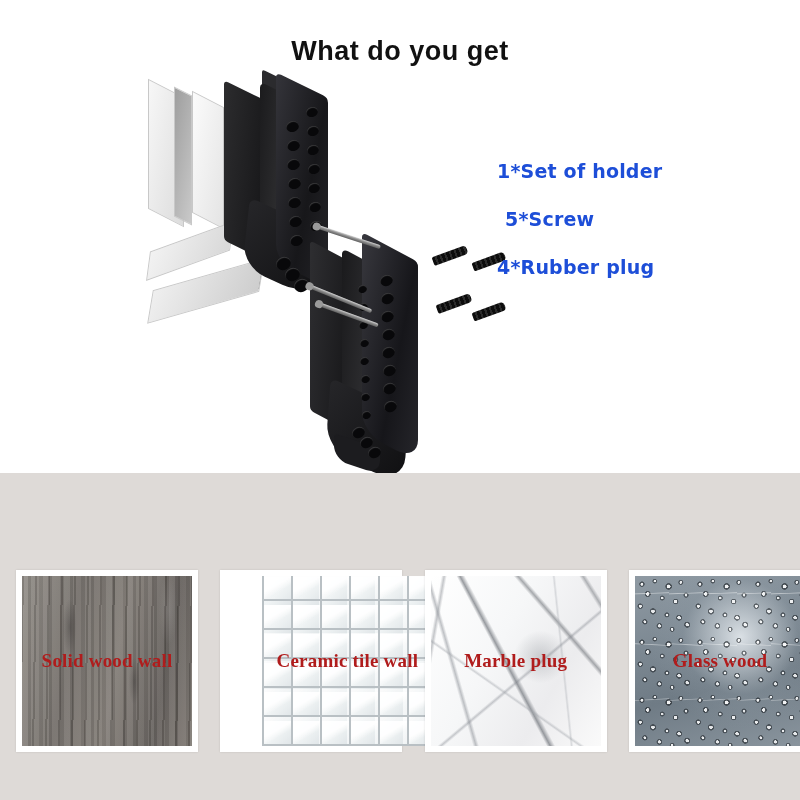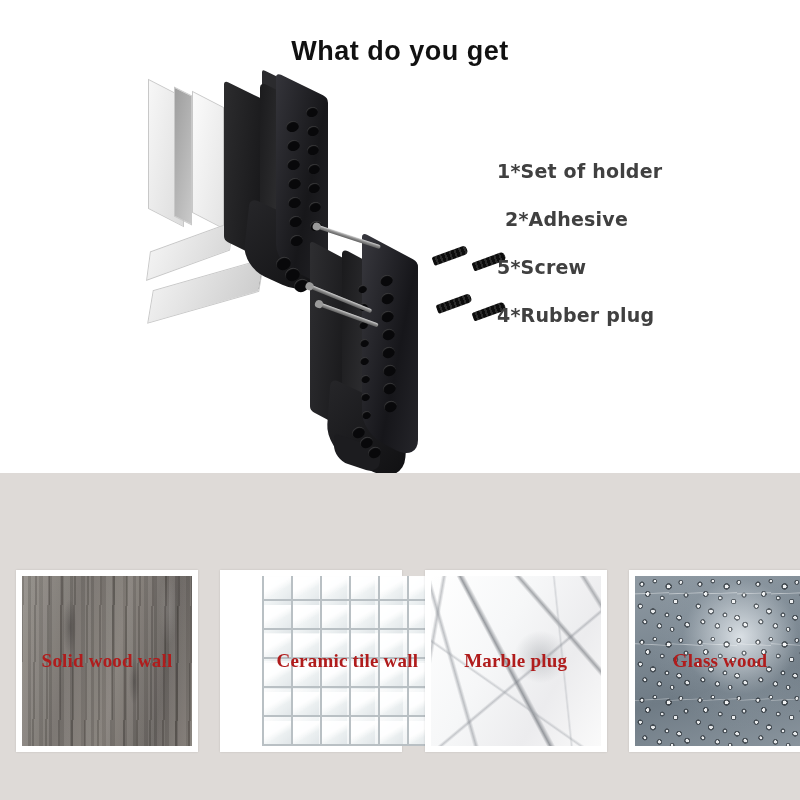--- a/index.html
+++ b/index.html
@@ -43,21 +43,21 @@
   
   #parts-list {
     position: absolute;
     left: 497px; top: 160px;
     width: 290px;
   }
   .part-item {
     font-family: "DejaVu Sans", sans-serif;
     font-weight: bold;
     font-size: 19px;
-    color: #404040;
+    color: #1d4ed8;
     margin-bottom: 26px;
     white-space: nowrap;
     letter-spacing: 0.2px;
   }
   .part-item:nth-child(2) { margin-left: 8px; }
   .part-item:nth-child(3) { margin-left: 0px; }
   .part-item:nth-child(4) { margin-left: 0px; }
 
   
   #product-art {
@@ -491,21 +491,20 @@
         <div class="plug" style="left:312px; top:166px; width:36px; transform:rotate(-20deg);"></div>
         <div class="plug" style="left:352px; top:172px; width:34px; transform:rotate(-20deg);"></div>
         <div class="plug" style="left:316px; top:214px; width:36px; transform:rotate(-20deg);"></div>
         <div class="plug" style="left:352px; top:222px; width:34px; transform:rotate(-20deg);"></div>
       </div>
 
     </div>
 
     <div id="parts-list">
       <div class="part-item">1*Set of holder</div>
-      <div class="part-item">2*Adhesive</div>
       <div class="part-item">5*Screw</div>
       <div class="part-item">4*Rubber plug</div>
     </div>
 
   </div>
 
   <div id="section-walls">
 
 
     <div id="wall-tiles">

